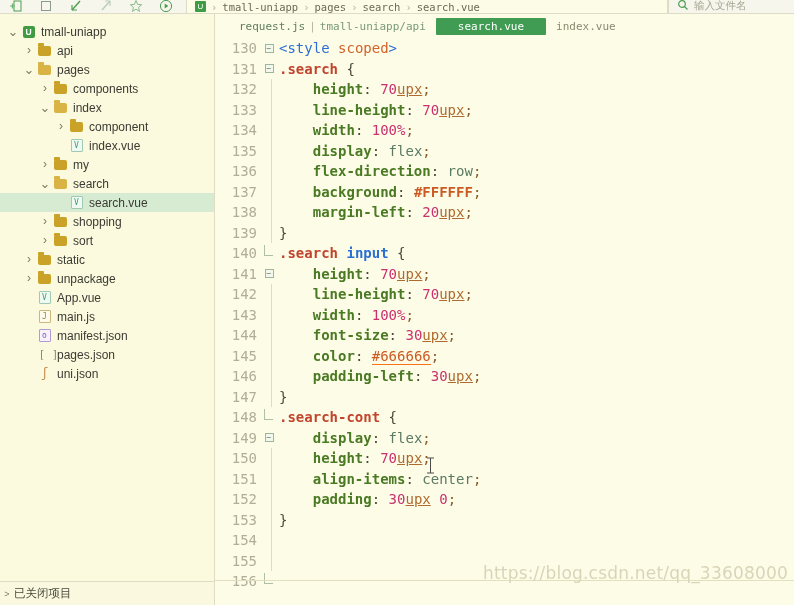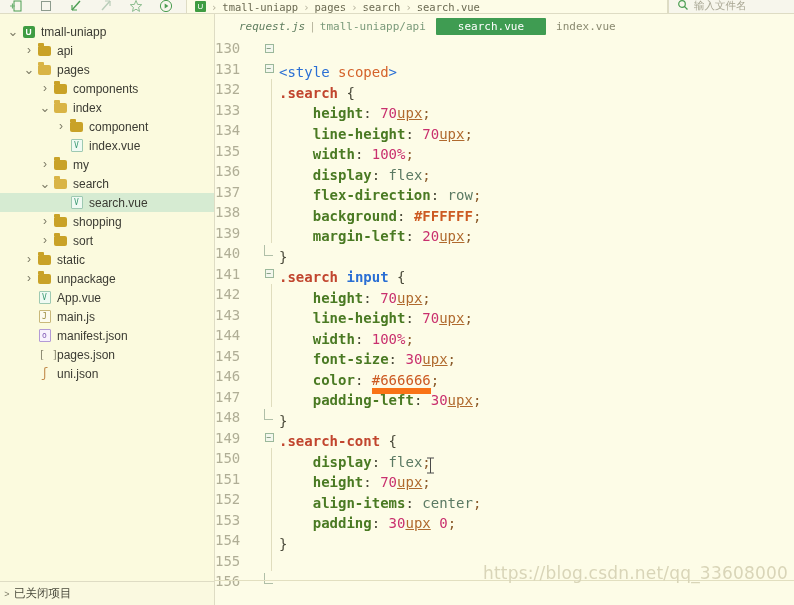--- a/index.html
+++ b/index.html
@@ -230,35 +230,36 @@
     color: #8a8a70;
     white-space: nowrap;
     cursor: default;
   }
   .tab.active {
     background: #3f9c52;
     color: #ffffff;
     border-radius: 1px;
     padding: 0 22px;
   }
-  .tab.path .fname { color: #5f7d5f; font-style: italic; }
+  .tab.path .fname { color: #5f7d5f; }
   .tab.path .div { color: #b5b39c; padding: 0 4px; }
   .tab.path .ppath { color: #7a9a7a; }
 
   .code {
     flex: 1;
     display: flex;
     font-family: "DejaVu Sans Mono", monospace;
     font-size: 14px;
     line-height: 20.5px;
     overflow: hidden;
     position: relative;
   }
   .gutter {
     flex: 0 0 46px;
+    text-align: right;
     padding-right: 4px;
     color: #b0ae96;
     user-select: none;
   }
   .folds {
     flex: 0 0 16px;
     position: relative;
     color: #8fae8f;
   }
   .foldline {
@@ -288,39 +289,38 @@
   .indentguide {
     width: 1px;
     height: 20.5px;
     background: #e0ddbe;
     margin-left: 4px;
   }
   .lines {
     flex: 1;
     padding-left: 2px;
     min-width: 0;
-    margin-top: 24px;
   }
   .ln {
     height: 20.5px;
     white-space: pre;
   }
 
   
   .t-tag   { color: #2a6fd4; }
   .t-attr  { color: #d4622a; }
   .t-punct { color: #2a6fd4; }
   .t-sel   { color: #c1452e; font-weight: bold; }
   .t-el    { color: #2a6fd4; font-weight: bold; }
   .t-brace { color: #4a4a3a; }
   .t-prop  { color: #4a7a23; font-weight: bold; }
   .t-val   { color: #5b7a63; }
   .t-num   { color: #c9306e; }
   .t-unit  { color: #b06a2e; text-decoration: underline; }
-  .t-color { color: #cc5a22; border-bottom: 6px solid #f97316; }
+  .t-color { color: #cc5a22; border-bottom: 1px solid #f97316; }
   .t-colorp{ color: #cc5a22; font-weight: bold; }
   .t-semi  { color: #8a5a2a; }
 
   .caret {
     position: absolute;
     left: 211px;
     top: 443px;
     width: 9px;
     height: 17px;
     pointer-events: none;

